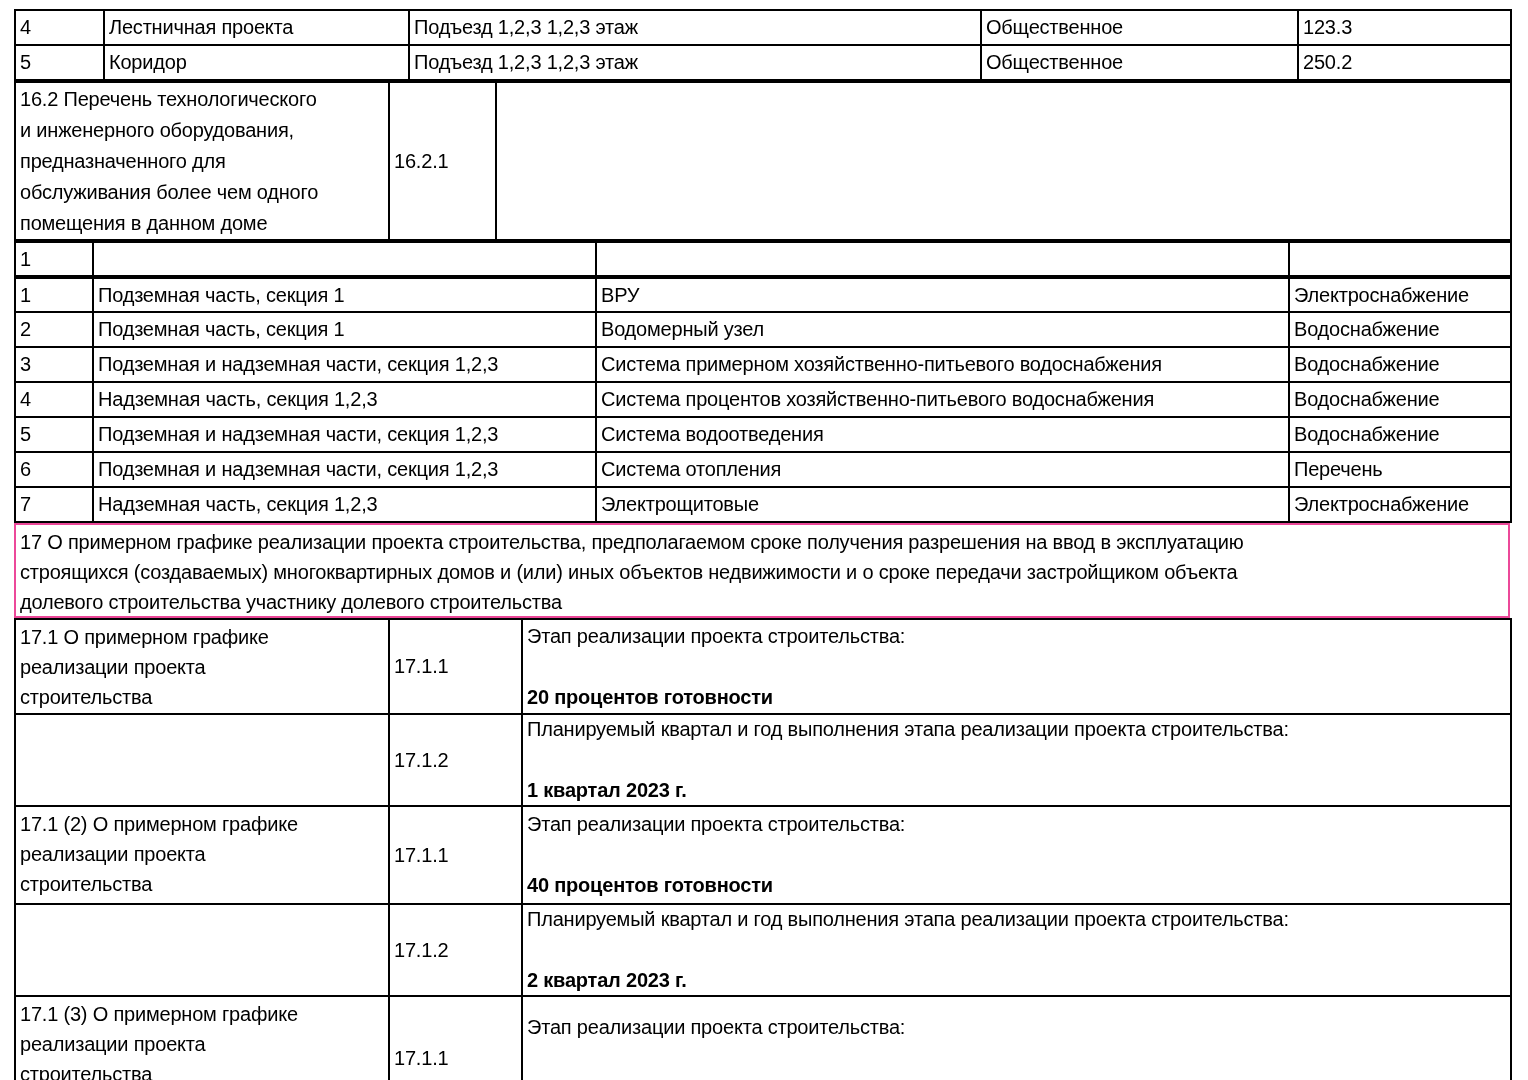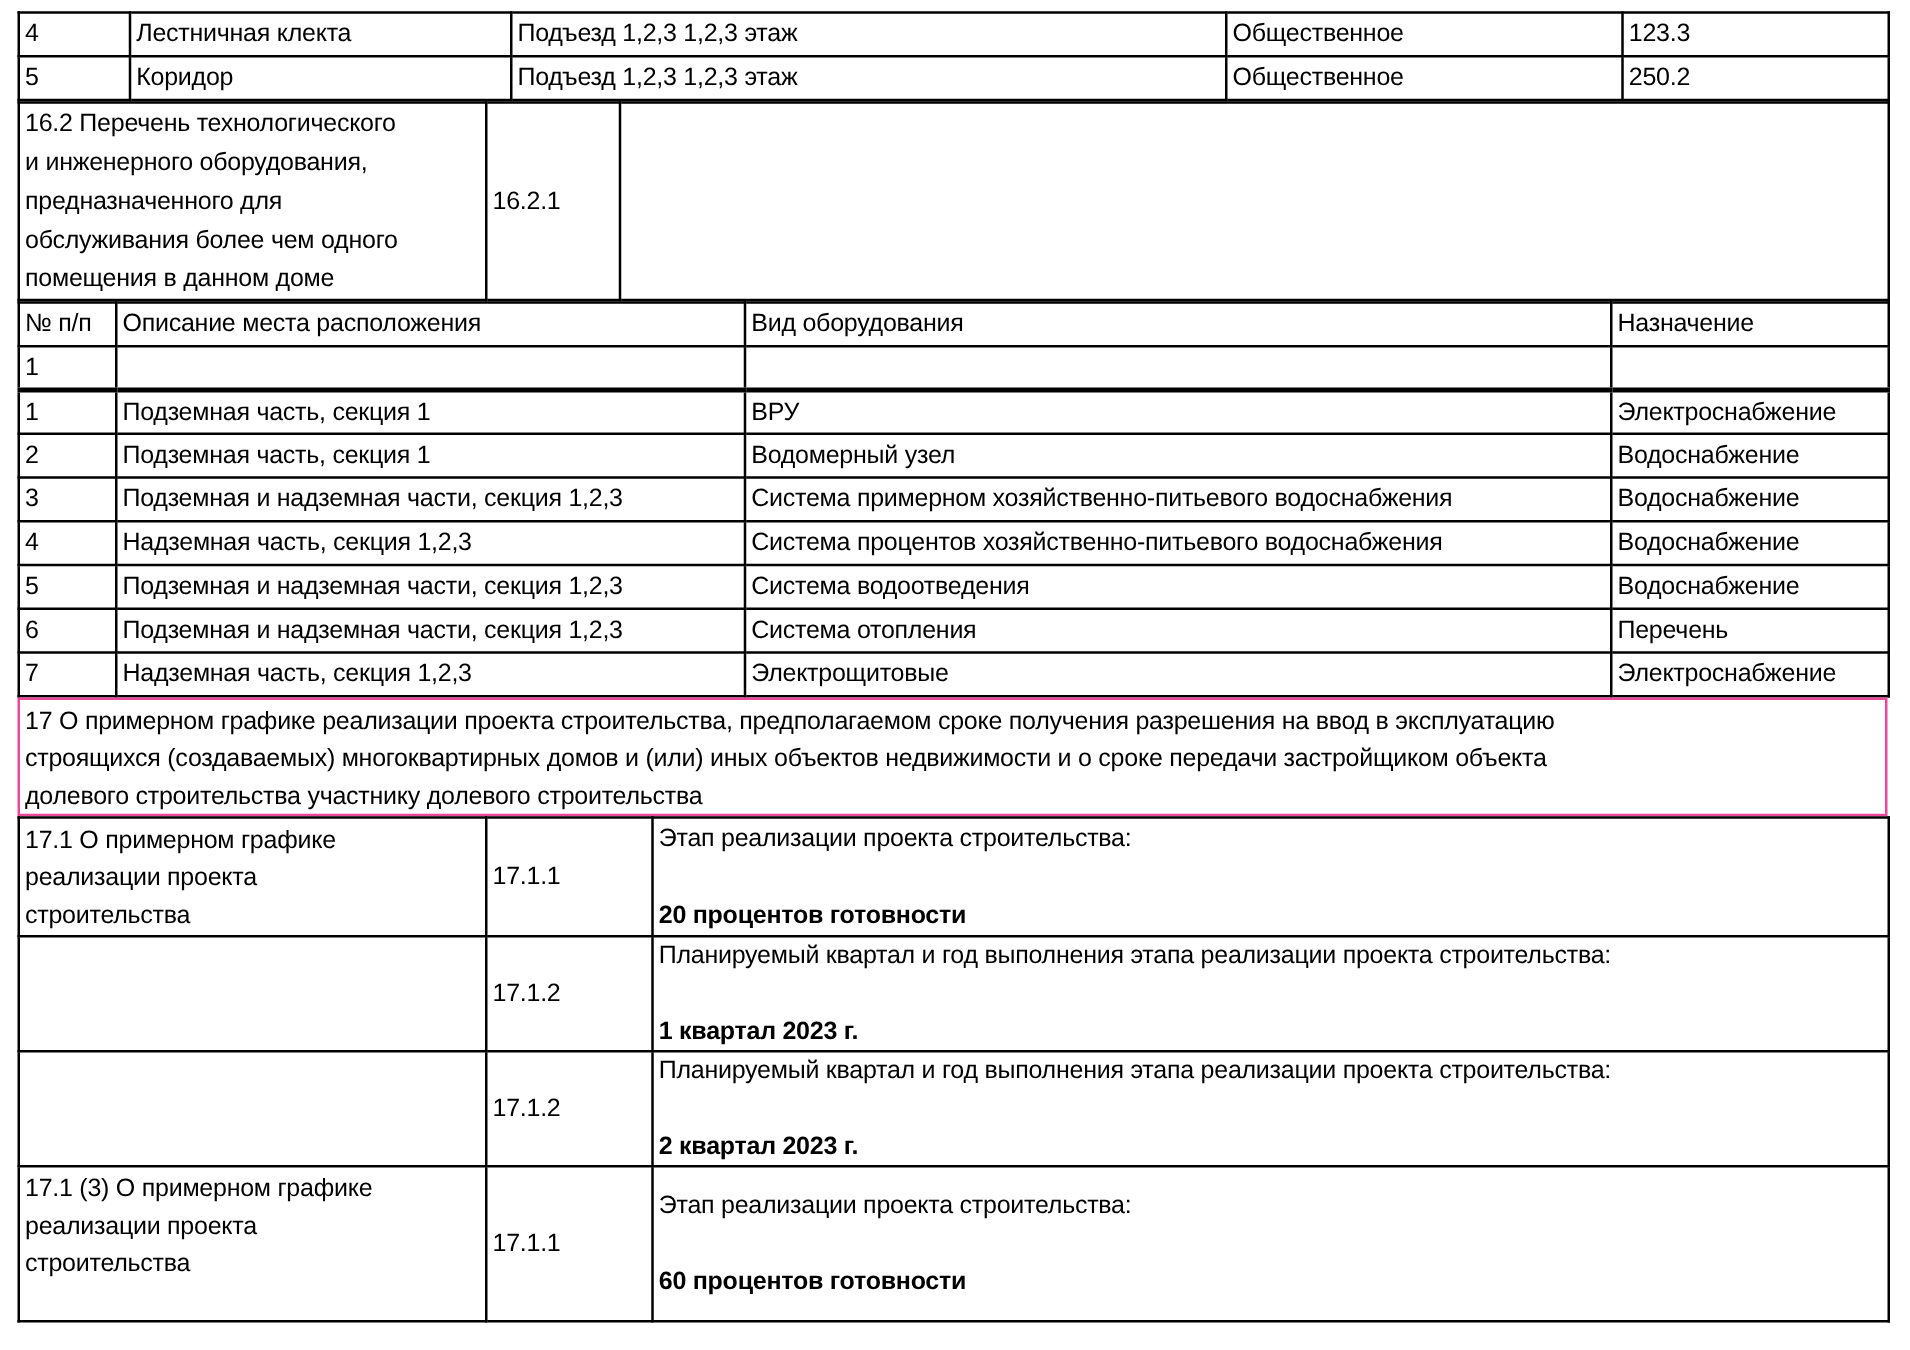--- a/index.html
+++ b/index.html
@@ -49,21 +49,21 @@
   <colgroup>
     <col style="width:89px">
       <col style="width:305px">
       <col style="width:572px">
       <col style="width:317px">
       <col style="width:213px">
   </colgroup>
   <tbody>
       <tr class="row35">
     <td>4</td>
-    <td>Лестничная клекта</td>
+    <td>Лестничная проекта</td>
     <td>Подъезд 1,2,3 1,2,3 этаж</td>
     <td>Общественное</td>
     <td>123.3</td>
   </tr>
   <tr class="row35">
     <td>5</td>
     <td>Коридор</td>
     <td>Подъезд 1,2,3 1,2,3 этаж</td>
     <td>Общественное</td>
     <td>250.2</td>
@@ -91,26 +91,20 @@
   </table>
 
 <table>
   <colgroup>
     <col style="width:78px">
       <col style="width:503px">
       <col style="width:693px">
       <col style="width:222px">
   </colgroup>
   <tbody>
-      <tr class="row35">
-    <td>№ п/п</td>
-    <td>Описание места расположения</td>
-    <td>Вид оборудования</td>
-    <td>Назначение</td>
-  </tr>
   <tr class="row35 group-row">
     <td>1</td>
     <td></td>
     <td></td>
     <td></td>
   </tr>
   <tr class="row35">
     <td>1</td>
     <td>Подземная часть, секция 1</td>
     <td>ВРУ</td>
@@ -177,20 +171,30 @@
     </td>
   </tr>
   <tr class="sched-r2">
     <td class="vt pre sched-label"></td>
     <td>17.1.2</td>
     <td>
       <div class="line1">Планируемый квартал и год выполнения этапа реализации проекта строительства:</div>
       <div class="line2">1 квартал 2023 г.</div>
     </td>
   </tr>
+  <tr class="sched-r3">
+    <td class="vt pre sched-label">17.1 (2) О примерном графике
+реализации проекта
+строительства</td>
+    <td>17.1.1</td>
+    <td>
+      <div class="line1">Этап реализации проекта строительства:</div>
+      <div class="line2">40 процентов готовности</div>
+    </td>
+  </tr>
   <tr class="sched-r4">
     <td class="vt pre sched-label"></td>
     <td>17.1.2</td>
     <td>
       <div class="line1">Планируемый квартал и год выполнения этапа реализации проекта строительства:</div>
       <div class="line2">2 квартал 2023 г.</div>
     </td>
   </tr>
   <tr class="sched-r5">
     <td class="vt pre sched-label">17.1 (3) О примерном графике

